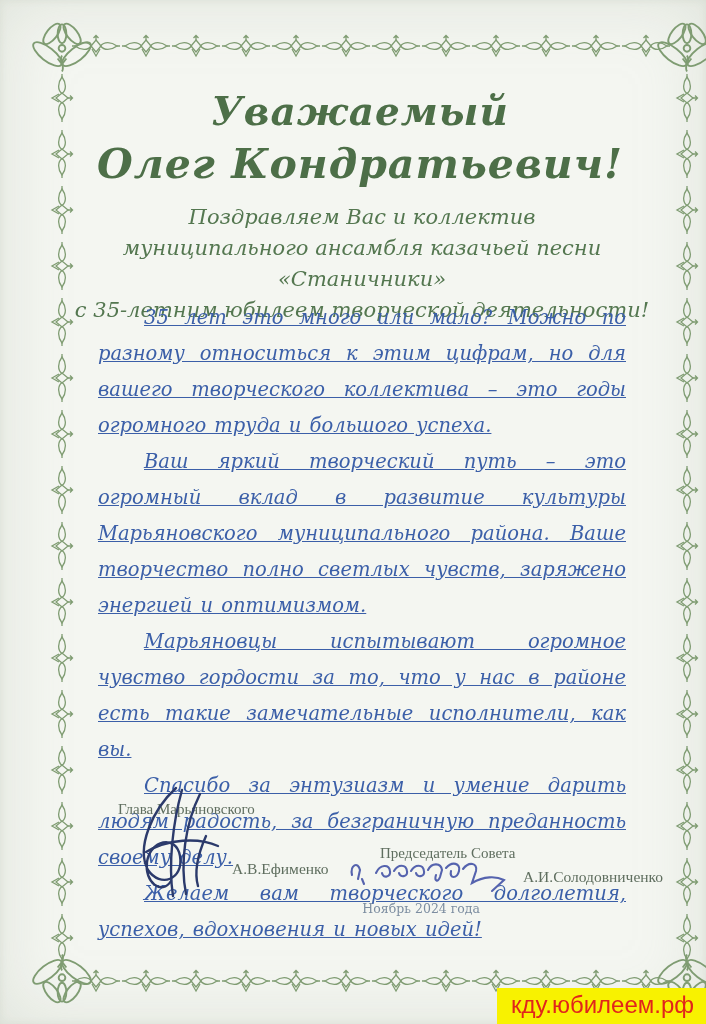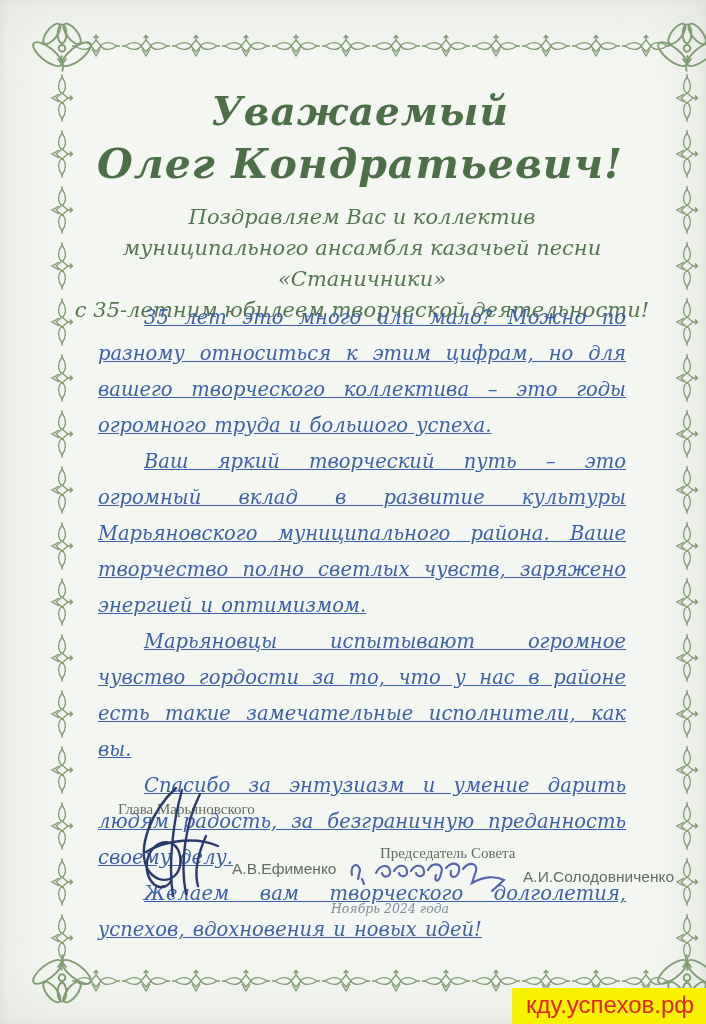--- a/index.html
+++ b/index.html
@@ -33,27 +33,27 @@
     text-decoration:underline;
   }
   .bodytext p{margin:0;text-indent:46px;word-spacing:2px;}
   .sig-title{
     position:absolute;
     font-family:"Liberation Serif","DejaVu Serif",serif;
     font-size:15px;line-height:19px;color:var(--sign_text,#5f6e5f);
   }
   .sig-name{
     position:absolute;
-    font-family:Liberation Sans, sans-serif;
+    font-family:Liberation Serif, serif;
     font-size:15.5px;color:var(--sign_text,#5f6e5f);
   }
   .ink{position:absolute;pointer-events:none;}
   .dateline{
-    position:absolute;left:300px;top:901px;width:180px;text-align:center;
-    font-style:italic;font-size:12.5px;color:var(--date_gray,#7c8da0);
+    position:absolute;left:300px;top:901px;width:180px;text-align:right;
+    font-size:12.5px;color:var(--date_gray,#7c8da0);
   }
   .watermark{
     position:absolute;right:0;bottom:0;
     background:var(--badge_bg,#f8f200);
     color:var(--badge_text,#e1251b);
     font-family:"Liberation Sans", sans-serif;
     font-size:24px;line-height:34px;
     padding:0 12px 2px 14px;
   }
 </style>
@@ -190,15 +190,15 @@
       <path d="M104,25 C110,18 119,20 117,28 C115,36 107,36 109,28"></path>
       <path d="M121,26 C127,18 136,20 134,28 L130,40 C142,33 154,33 162,37 L150,48"></path>
     </g>
   </svg>
 
   <div class="sig-name" style="left:232px;top:860px;">А.В.Ефименко</div>
   <div class="sig-name" style="left:512px;top:868px;margin-left:11px;">А.И.Солодовниченко</div>
 
   <div class="dateline">Ноябрь 2024 года</div>
 
-  <div class="watermark">кду.успехов.рф</div>
+  <div class="watermark">кду.юбилеем.рф</div>
 
 </div>
 
 </body></html>

